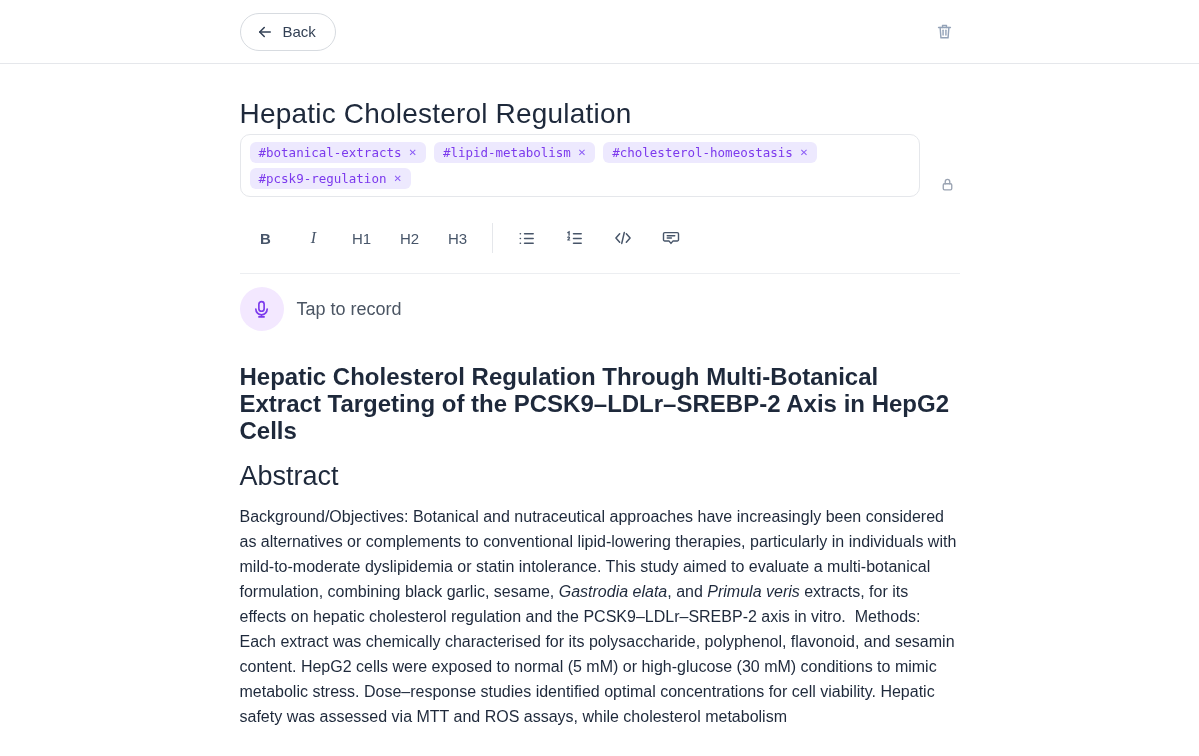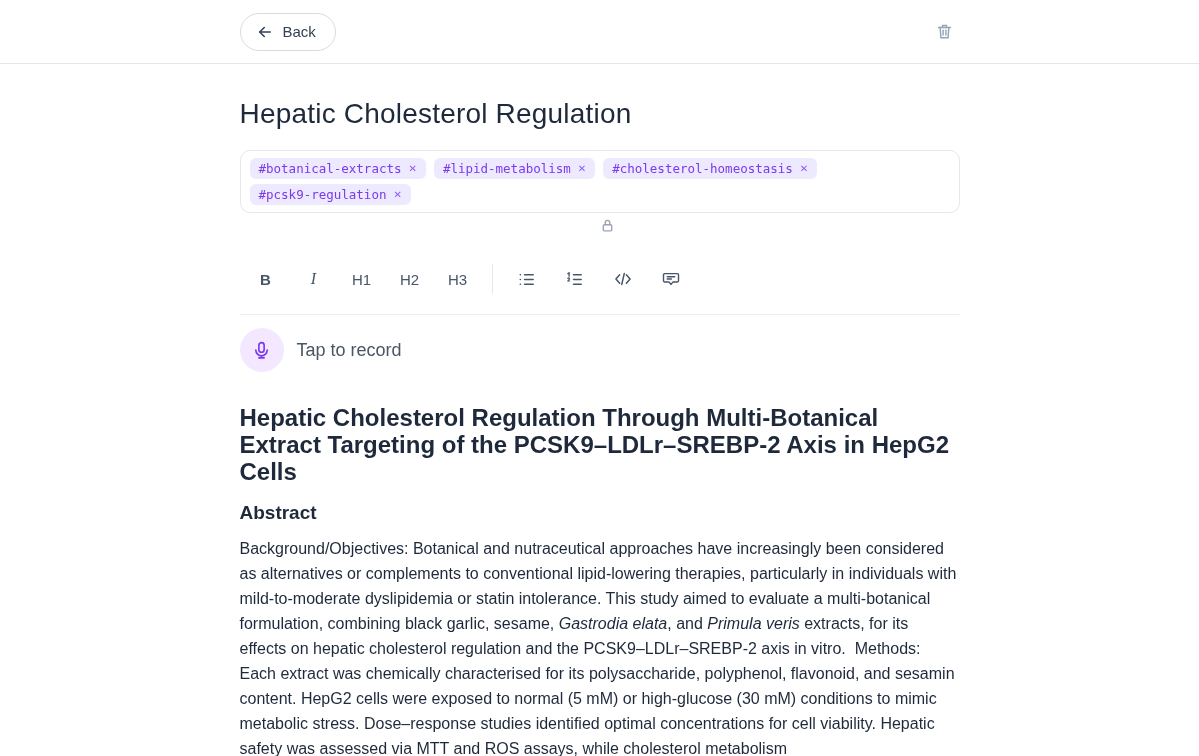--- a/index.html
+++ b/index.html
@@ -17,21 +17,21 @@
   .topbar{height:64px;background:#fff;border-bottom:1px solid var(--border);}
   .topbar-inner{width:720px;margin:0 auto;height:100%;display:flex;align-items:center;justify-content:space-between;}
   .back-btn{display:inline-flex;align-items:flex-start;gap:9px;background:#fff;border:1px solid #d7dbe0;border-radius:9999px;
             padding:9px 19px 9px 15px;font-size:15px;color:#334155;font-family:inherit;cursor:pointer;}
   .back-btn svg{display:block;}
   .icon-btn{background:none;border:none;padding:6px;cursor:pointer;display:flex;align-items:center;}
 
   .main{width:720px;margin:0 auto;padding-top:34px;}
   .note-title{font-size:28px;font-weight:normal;letter-spacing:.2px;color:var(--text-dark);}
 
-  .tags-row{display:flex;align-items:center;margin-top:20px;flex-direction:column;}
+  .tags-row{display:flex;align-items:flex-end;margin-top:4px;}
   .tags-box{flex:1;border:1px solid var(--border);border-radius:10px;padding:7px 9px;display:flex;flex-wrap:wrap;
             gap:5px 8px;min-height:60px;cursor:text;background:#fff;}
   .tag{display:inline-flex;align-items:center;gap:7px;background:var(--tag-background);color:var(--accent-purple);
        border-radius:6px;padding:3px 9px;font-family:"DejaVu Sans Mono","Liberation Mono",monospace;font-size:12.5px;line-height:15px;}
   .tag-remove{background:none;border:none;cursor:pointer;color:#8b5cf6;font-size:10px;font-weight:bold;padding:0;line-height:1;
               font-family:"DejaVu Sans",sans-serif;}
   .lock-wrap{background:none;border:none;cursor:pointer;margin-left:15px;padding:4px;display:flex;align-items:center;}
 
   .tag-hint{margin-top:5px;text-align:right;font-size:13px;color:var(--text-muted);}
 
@@ -43,21 +43,21 @@
   .tb-italic{font-style:italic;font-family:"Liberation Serif",serif;font-size:16px;}
   .tb-divider{width:1px;height:30px;background:var(--border);margin:0 10px;}
 
   .record-row{margin-top:13px;display:flex;align-items:center;gap:13px;}
   .record-btn{width:44px;height:44px;border-radius:50%;background:var(--record-button-background);border:none;cursor:pointer;
               display:flex;align-items:center;justify-content:center;}
   .record-label{font-size:18px;color:#4b5563;}
 
   .doc{margin-top:32px;cursor:text;}
   .doc-h1{font-size:24px;font-weight:bold;line-height:27px;color:var(--text-dark);}
-  .doc-h2{font-size:19px;font-weight:bold;margin-top:17px;color:var(--text-dark);}
+  .doc-h2{font-size:27px;font-weight:normal;margin-top:17px;color:var(--text-dark);}
   .doc-p{margin-top:12px;font-size:16px;line-height:25px;color:var(--text-dark);}
   .seg-bold{font-weight:normal;}
   .seg-italic{font-style:italic;}
 </style>
 </head>
 <body>
 
 <header class="topbar">
   <div class="topbar-inner">
     <button class="back-btn">

